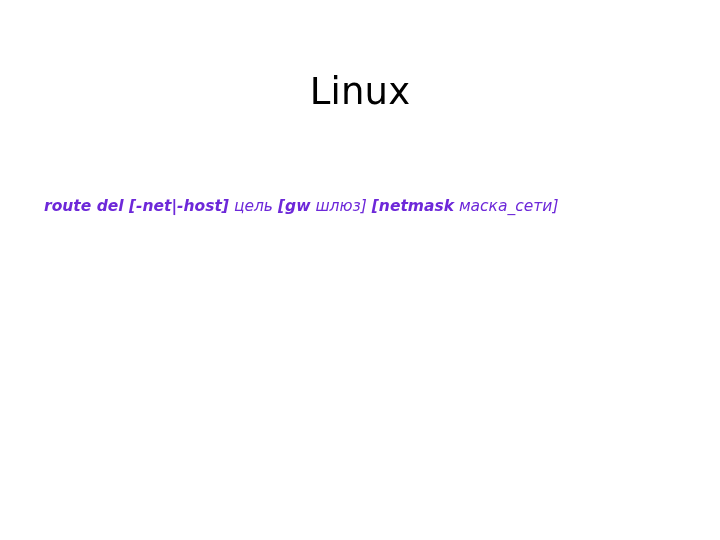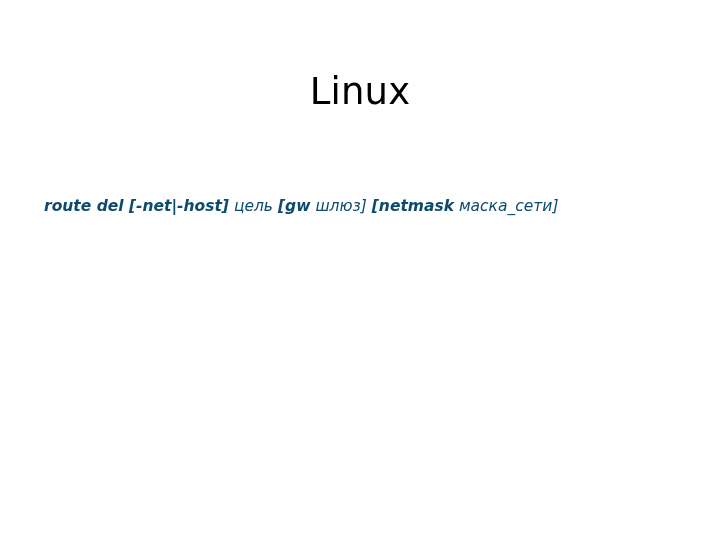--- a/index.html
+++ b/index.html
@@ -34,21 +34,21 @@
     letter-spacing: 0.2px;
   }
   .syntax-block {
     position: absolute;
     left: 44px;
     top: 196px;
     width: 620px;
     font-family: "DejaVu Sans", sans-serif;
     font-size: 15.5px;
     line-height: 21px;
-    color: #0c4a6e;
+    color: #6d28d9;
     font-style: italic;
     text-align: left;
   }
   .syntax-line {
     white-space: normal;
   }
   .kw {
     font-weight: bold;
     font-style: italic;
   }

